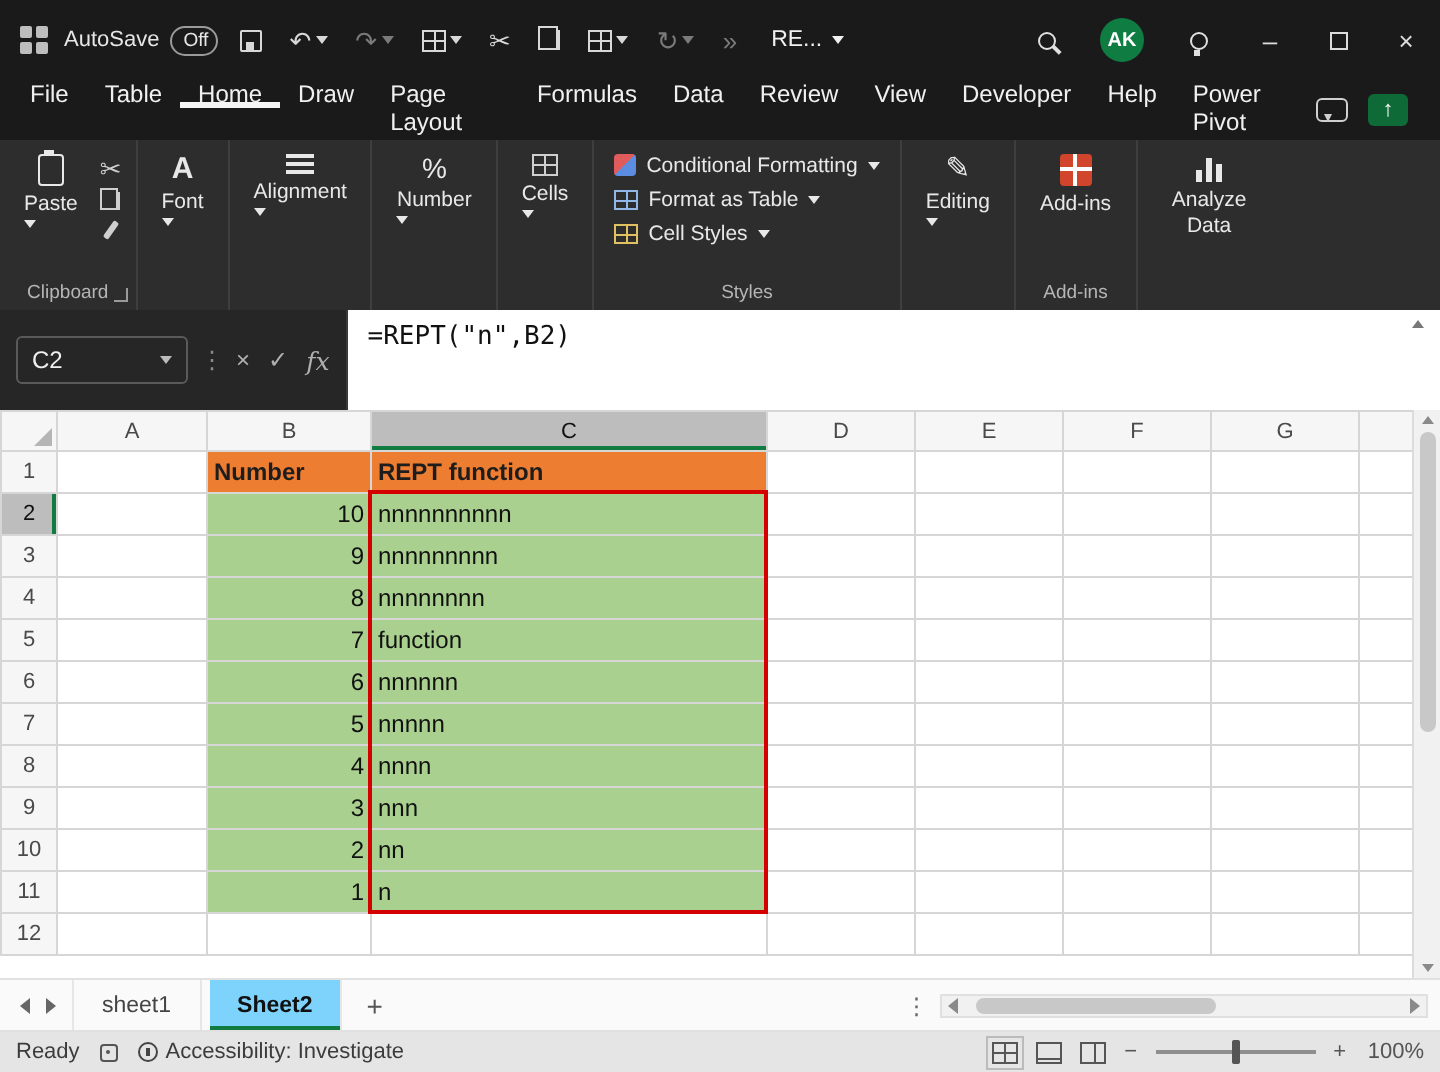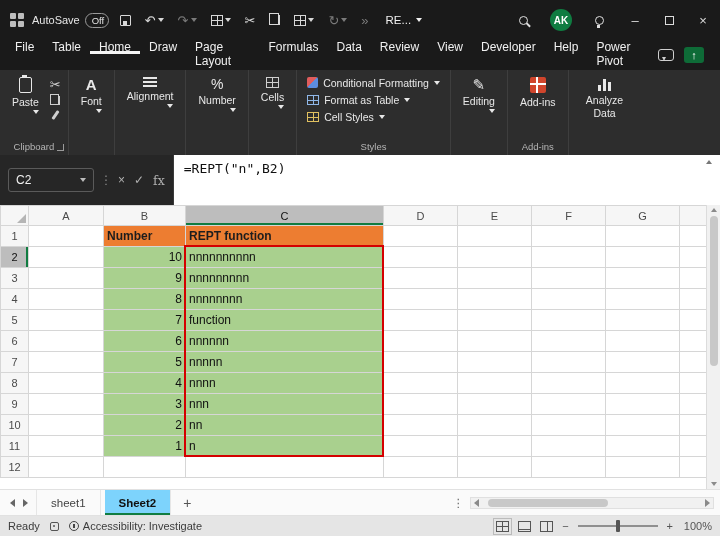--- a/index.html
+++ b/index.html
@@ -50,21 +50,21 @@
   .icon-comment:after { content:""; position:absolute; left:3px; bottom:-5px; border:4px solid transparent; border-top-color:#cfcfcf; border-left-width:2px; border-right-width:2px; }
   .share-btn { width:20px; height:16px; background:#0e6b37; border-radius:3px; color:#fff; display:flex; align-items:center; justify-content:center; font-size:11px; }
 
   
   .ribbon { height:85px; background:#2d2d2d; display:flex; align-items:stretch; color:#e8e8e8; overflow:hidden; }
   .rgroup { display:flex; flex-direction:column; align-items:center; padding:5px 7px 2px; position:relative; }
   .rgroup + .rgroup { border-left:1px solid #3e3e3e; }
   .rcontent { display:flex; gap:6px; flex:1; align-items:flex-start; }
   .rlabel { font-size:9.5px; color:#b5b5b5; display:flex; align-items:center; gap:3px; height:14px; }
   .rbig { display:flex; flex-direction:column; align-items:center; gap:3px; font-size:10.5px; padding:2px 5px; color:#e8e8e8; }
-  .rbig .cap { display:flex; flex-direction:column; align-items:flex-end; gap:2px; }
+  .rbig .cap { display:flex; flex-direction:column; align-items:flex-start; gap:2px; }
   .icon-clipboard { width:13px; height:16px; border:1.5px solid #e8e8e8; border-radius:2px; position:relative; }
   .icon-clipboard:before { content:""; position:absolute; left:2.5px; top:-3px; width:5px; height:3px; background:#e8e8e8; }
   .smallcol { display:flex; flex-direction:column; gap:5px; align-items:center; padding-top:3px; }
   .icon-scopy { width:7px; height:9px; border:1px solid #cfcfcf; position:relative; margin-left:3px; }
   .icon-scopy:before { content:""; position:absolute; left:-4px; top:-3px; width:7px; height:9px; border:1px solid #cfcfcf; background:#2d2d2d; }
   .icon-brush { width:3px; height:10px; background:#cfcfcf; transform:rotate(35deg); border-radius:1px; }
   .icon-fontA { font-size:15px; font-weight:700; line-height:1; }
   .icon-align { width:14px; height:10px; background:linear-gradient(#e8e8e8 0 2px, transparent 2px 4px, #e8e8e8 4px 6px, transparent 6px 8px, #e8e8e8 8px 10px); }
   .icon-pct { font-size:14px; line-height:1; }
   .sitem { display:flex; align-items:center; gap:5px; font-size:10.5px; padding:1.5px 3px; white-space:nowrap; }
@@ -84,21 +84,21 @@
   .icon-chart { display:flex; align-items:flex-end; gap:2px; height:14px; }
   .icon-chart i { display:block; width:3px; background:#e8e8e8; }
   .dlauncher { position:absolute; right:4px; bottom:4px; width:7px; height:7px; border-right:1px solid #9a9a9a; border-bottom:1px solid #9a9a9a; }
 
   
   .fbar { height:50px; background:#262626; display:flex; align-items:stretch; }
   .fleft { display:flex; align-items:center; gap:6px; padding-left:8px; }
   .namebox { width:86px; height:24px; border:1px solid #5a5a5a; border-radius:3px; display:flex; align-items:center; justify-content:space-between; padding:0 7px; color:#f0f0f0; font-size:12px; }
   .fdots { color:#8a8a8a; font-size:12px; }
   .fbtns { display:flex; align-items:center; gap:9px; color:#b0b0b0; font-size:12px; padding-right:8px; }
-  .fx { font-family:"DejaVu Serif", serif; font-size:12.5px; }
+  .fx { font-family:"DejaVu Serif", serif; font-style:italic; font-size:12.5px; }
   .fwhite { flex:1; background:#fff; position:relative; border-left:1px solid #3a3a3a; }
   .formula-text { font-family:"DejaVu Sans Mono", monospace; font-size:13px; color:#111; padding:6px 10px; white-space:pre; }
   .fexpand { position:absolute; top:5px; right:8px; color:#777; }
 
   
   .gridwrap { position:relative; height:284px; background:#fff; }
   table.grid { border-collapse:collapse; table-layout:fixed; width:706px; }
   .grid th, .grid td { border:1px solid #d6d6d6; overflow:hidden; white-space:nowrap; padding:0 3px; }
   .grid thead th { height:20px; background:#f6f6f6; color:#4a4a4a; font-weight:400; font-size:11px; text-align:center; }
   .grid tbody th { height:21px; background:#f6f6f6; color:#4a4a4a; font-weight:400; font-size:11px; text-align:center; }

